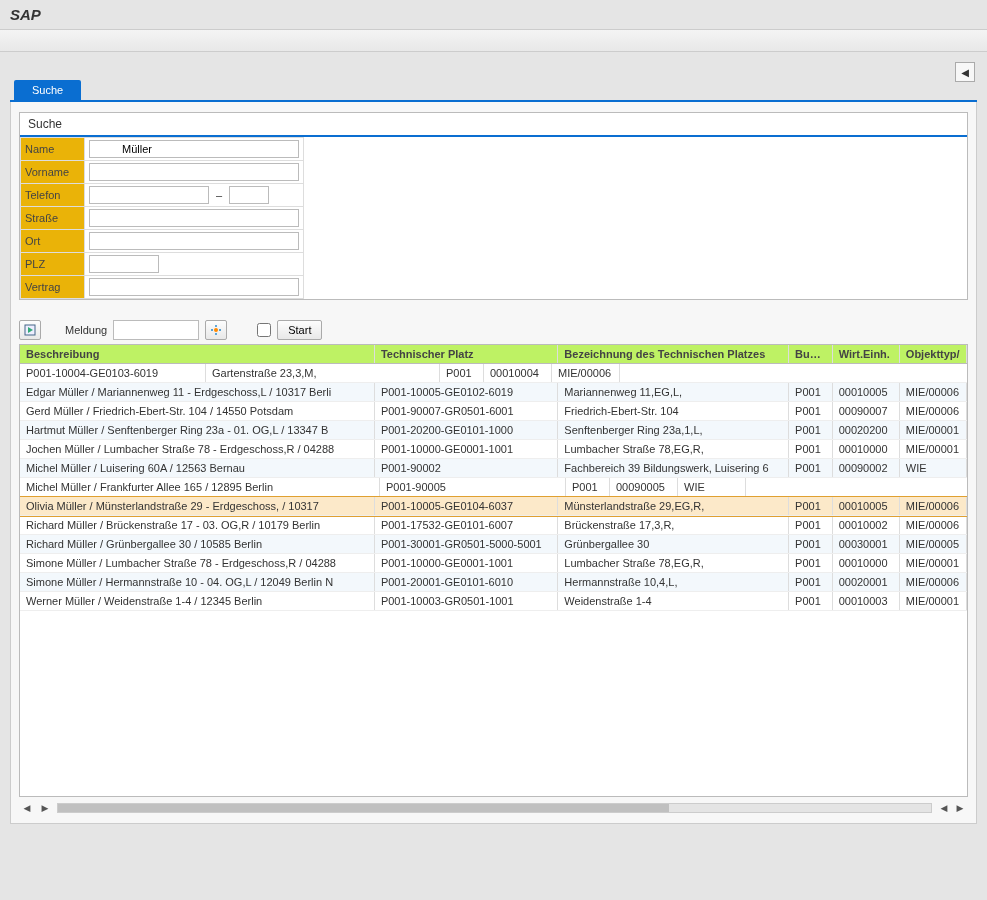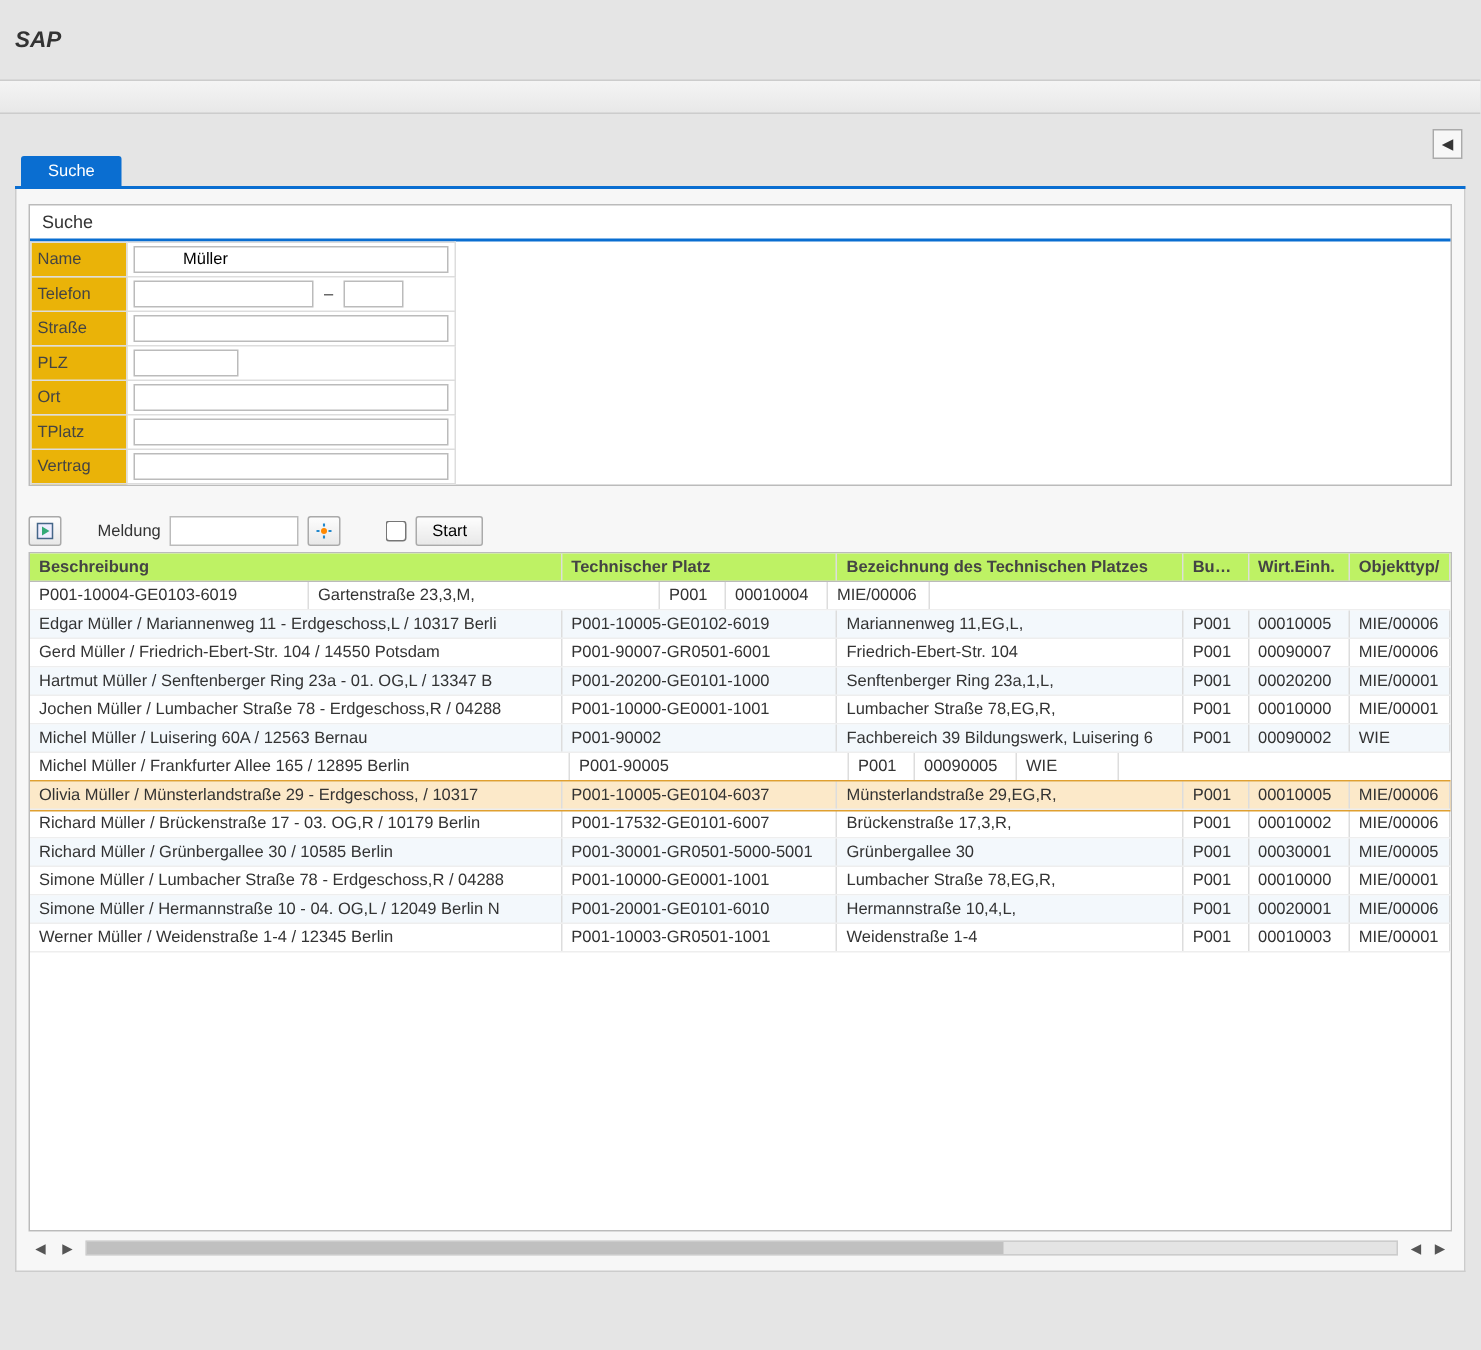--- a/index.html
+++ b/index.html
@@ -7,21 +7,21 @@
     font-family: Arial, Helvetica, sans-serif;
     font-size: 11px;
     background: #e5e5e5;
     color: #333;
     width: 987px;
     height: 900px;
     overflow: hidden;
   }
   .app-header {
     background: #e5e5e5;
-    padding: 18px 10px;
+    padding: 6px 10px;
     font-size: 15px;
     font-weight: bold;
     font-style: italic;
     border-bottom: 1px solid #ccc;
   }
   .toolbar-strip {
     height: 22px;
     background: linear-gradient(#f4f4f4, #e8e8e8);
     border-bottom: 1px solid #ccc;
   }
@@ -229,42 +229,42 @@
 
     <div class="search-box">
       <div class="search-title">Suche</div>
       <table class="form-tbl">
         <tbody>
             <tr>
           <td class="lbl">Name</td>
           <td><input style="width: 210px; padding-left: 32px;" value="Müller"></td>
         </tr>
         <tr>
+          <td class="lbl">Vorname</td>
+          <td><input style="width: 210px;" value=""></td>
+        </tr>
+        <tr>
           <td class="lbl">Telefon</td>
           <td>
             <input style="width: 120px;" value="">
             <span class="sep">–</span>
             <input style="width: 40px;" value="">
           </td>
         </tr>
         <tr>
           <td class="lbl">Straße</td>
           <td><input style="width: 210px;" value=""></td>
         </tr>
         <tr>
+          <td class="lbl">Ort</td>
+          <td><input style="width: 210px;" value=""></td>
+        </tr>
+        <tr>
           <td class="lbl">PLZ</td>
           <td><input style="width: 70px;" value=""></td>
-        </tr>
-        <tr>
-          <td class="lbl">Ort</td>
-          <td><input style="width: 210px;" value=""></td>
-        </tr>
-        <tr>
-          <td class="lbl">TPlatz</td>
-          <td><input style="width: 210px;" value=""></td>
         </tr>
         <tr>
           <td class="lbl">Vertrag</td>
           <td><input style="width: 210px;" value=""></td>
         </tr>
       </tbody>
         </table>
     </div>
 
     <div class="action-row">

